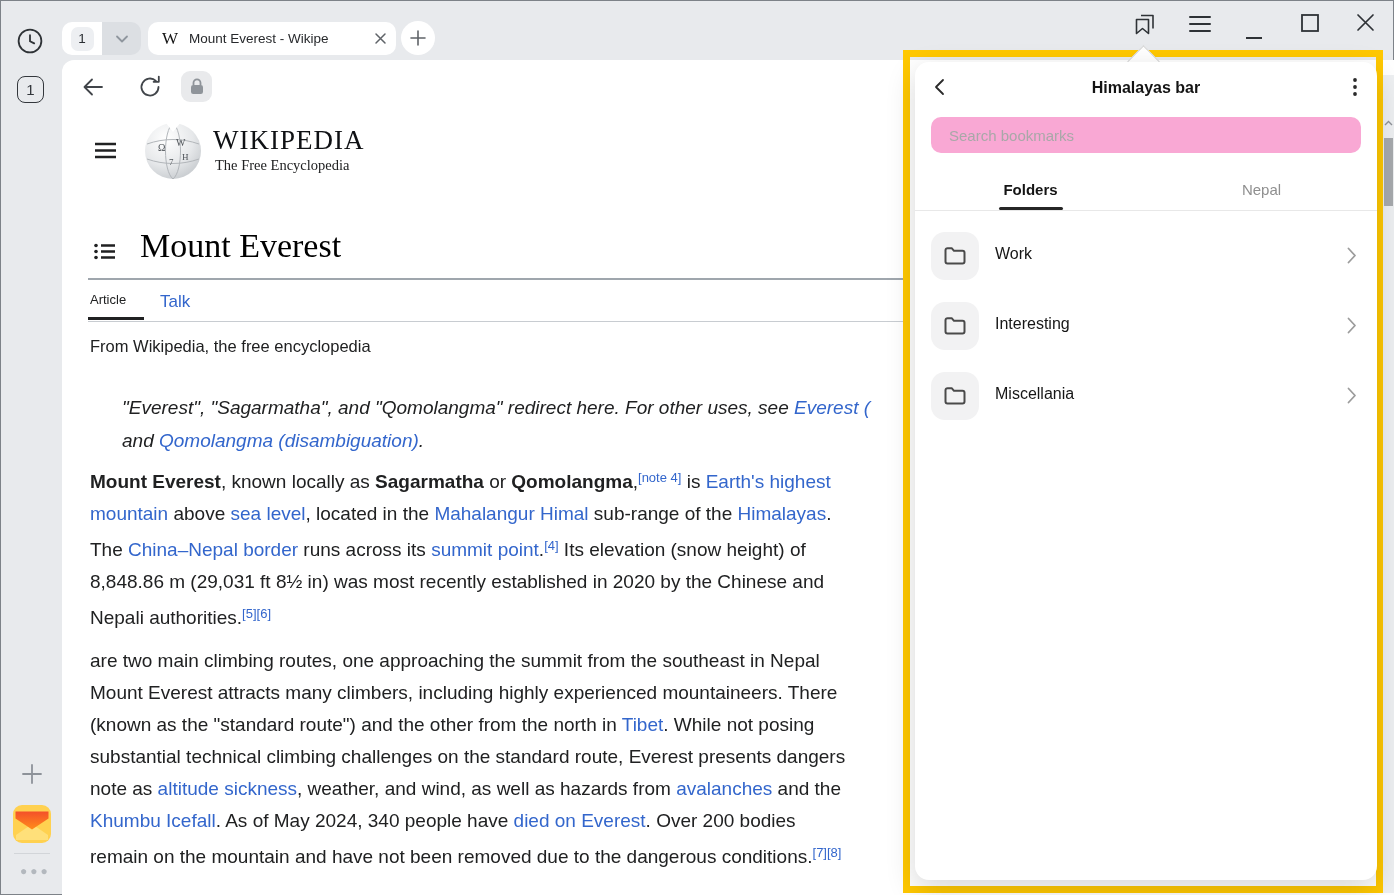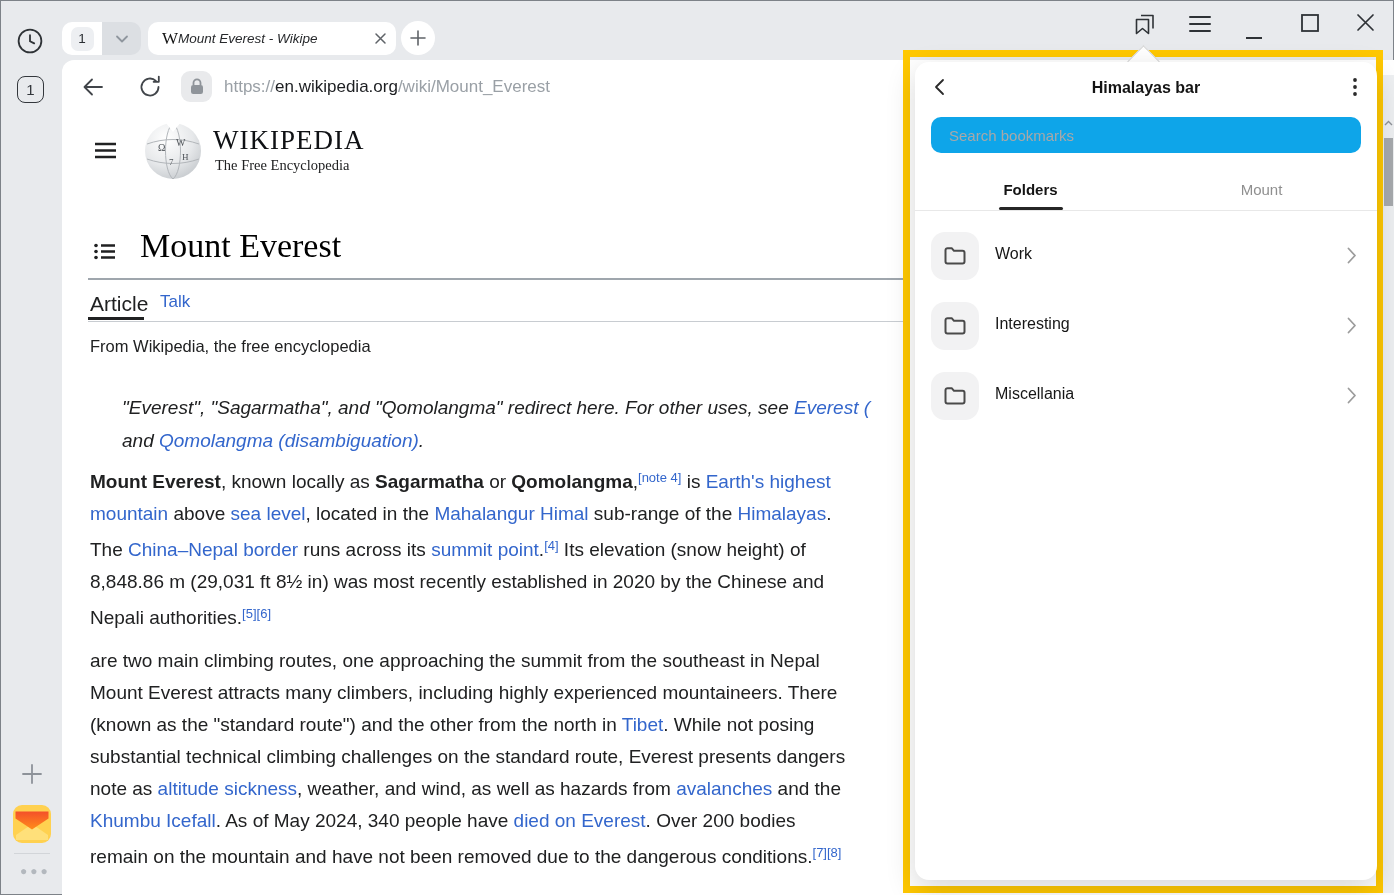--- a/index.html
+++ b/index.html
@@ -16,39 +16,39 @@
   #sb-divider{width:36px;height:1px;background:#d2d5d9;}
 
   
   #tab-counter{left:62px;top:22px;width:79px;height:33px;border-radius:10px;overflow:hidden;display:flex;}
   #tab-counter .left{width:40px;background:#ffffff;display:flex;align-items:center;justify-content:center;}
   #tab-counter .right{width:39px;background:#dcdfe3;display:flex;align-items:center;justify-content:center;}
   #tab-counter .badge{width:23px;height:24px;border-radius:7px;background:#edeff2;color:#2a2e33;
         font-size:13.5px;display:flex;align-items:center;justify-content:center;}
   #tab{left:148px;top:22px;width:248px;height:33px;background:#fff;border-radius:10px;display:flex;align-items:center;}
   #tab .fav{font-family:"Liberation Serif",serif;font-size:17px;color:#141414;margin-left:14px;}
-  #tab .ttl{font-size:13.5px;color:#27292c;white-space:nowrap;overflow:hidden;max-width:166px;position:relative;font-style:italic;}
+  #tab .ttl{font-size:13.5px;color:#27292c;margin-left:11px;white-space:nowrap;overflow:hidden;max-width:166px;position:relative;}
   #tab .fade{position:absolute;right:32px;top:6px;width:30px;height:21px;
              background:linear-gradient(90deg,rgba(255,255,255,0),#fff 80%);}
   #newtab{left:401px;top:21px;width:34px;height:34px;border-radius:50%;background:#fff;}
 
   
   #content-card{left:62px;top:60px;width:1332px;height:835px;background:#fff;border-top-left-radius:12px;}
   #lock-chip{left:181px;top:71px;width:31px;height:31px;border-radius:9px;background:#e9eaec;
              display:flex;align-items:center;justify-content:center;}
   #url{left:224px;top:75px;font-size:17px;line-height:24px;white-space:nowrap;}
   #url .dim{color:#9aa0a6;} #url .host{color:#1c1e21;}
 
   
   .serif{font-family:"Liberation Serif",serif;}
   #wordmark{left:213px;top:125px;font-size:27px;letter-spacing:1px;color:#0f1114;}
   #tagline{left:215px;top:157px;font-size:14.5px;color:#202122;}
   #page-title{left:140px;top:227px;font-size:34px;color:#000;}
   #title-rule{left:88px;top:278px;width:822px;height:2px;background:#9fa6ad;}
-  #tab-article{left:90px;top:292px;font-size:21px;color:#202122;}
+  #tab-article{left:90px;top:292px;font-size:13px;color:#202122;}
   #article-underline{left:88px;top:317px;width:56px;height:3px;background:#202122;}
   #tab-talk{left:160px;top:292px;font-size:17px;color:#3366cc;}
   #tabs-rule{left:88px;top:321px;width:822px;height:1px;background:#c8ccd1;}
   #from-wiki{left:90px;top:337px;font-size:16.5px;color:#202122;}
   #redirect{left:122px;top:391px;font-size:19px;line-height:33px;font-style:italic;color:#202122;}
   .para{font-size:19px;line-height:32px;color:#202122;}
   #para1{left:90px;top:462px;} #para2{left:90px;top:645px;}
   .tl{white-space:nowrap;}
   .seg-b{font-weight:bold;}
   .seg-l{color:#3366cc;}
@@ -59,21 +59,21 @@
   #scroll-thumb{left:1384px;top:138px;width:9px;height:68px;background:#a7aaae;}
 
   
   #highlight-box{left:903px;top:50px;width:480px;height:843px;border:7px solid #ffc800;
                  box-sizing:border-box;z-index:40;pointer-events:none;}
   #panel-caret{left:1132px;top:50px;width:22px;height:22px;background:#fff;transform:rotate(45deg);
                border-top:1px solid #d5d5d5;border-left:1px solid #d5d5d5;z-index:41;}
   #panel{left:915px;top:62px;width:462px;height:818px;background:#fff;border-radius:14px;
          box-shadow:0 10px 30px rgba(0,0,0,.16);z-index:42;}
   #panel-title{left:0;right:0;top:17px;text-align:center;font-size:16px;font-weight:bold;color:#141414;}
-  #panel-search{left:16px;top:55px;width:430px;height:36px;border-radius:10px;background:#0ea5e9;
+  #panel-search{left:16px;top:55px;width:430px;height:36px;border-radius:10px;background:#f9a8d4;
                 border:none;box-sizing:border-box;padding:0 18px;font-size:15px;color:#333;
                 font-family:"Liberation Sans",sans-serif;outline:none;}
   #panel-search::placeholder{color:#a8a8a8;}
   .ptab{top:107px;height:40px;width:231px;display:flex;align-items:center;justify-content:center;font-size:15px;}
   #ptab-folders{left:0;font-weight:bold;color:#141414;}
   #ptab-newest{left:231px;color:#8f8f8f;}
   #ptab-underline{left:84px;top:145px;width:64px;height:3px;background:#262626;border-radius:2px;}
   #panel-divider{left:0;top:148px;width:462px;height:1px;background:#e8e8e8;}
   .frow{left:0;width:462px;height:70px;}
   .fchip{position:absolute;left:16px;top:11px;width:48px;height:48px;border-radius:14px;background:#f2f2f3;
@@ -184,23 +184,20 @@
       <path d="M21.5 13a8.5 8.5 0 1 1-2.6-6.1" fill="none" stroke="#41454a" stroke-width="1.8" stroke-linecap="round"></path>
       <path d="M21.8 2.6v5.2h-5.2" fill="none" stroke="#41454a" stroke-width="1.8" stroke-linecap="round" stroke-linejoin="round"></path>
     </svg>
   </button>
   <div class="abs" id="lock-chip">
     <svg width="14" height="17" viewBox="0 0 14 17">
       <path d="M3.5 7V4.8a3.5 3.5 0 0 1 7 0V7" fill="none" stroke="#8f949a" stroke-width="1.8"></path>
       <rect x="1" y="7" width="12" height="9" rx="2.2" fill="#8f949a"></rect>
     </svg>
   </div>
-  <div class="abs" id="url">
-    <span class="dim">https://</span><span class="host">en.wikipedia.org</span><span class="dim">/wiki/Mount_Everest</span>
-  </div>
 
   <button class="abs" style="left:94px;top:142px;width:23px;height:17px;">
     <svg width="23" height="17" viewBox="0 0 23 17">
       <path d="M1 2h21M1 8.5h21M1 15h21" stroke="#202122" stroke-width="2.4"></path>
     </svg>
   </button>
 
   <div class="abs" style="left:144px;top:122px;width:58px;height:58px;">
     <svg width="58" height="58" viewBox="0 0 58 58">
       <defs>
@@ -286,21 +283,21 @@
           <circle cx="3" cy="17" r="1.9" fill="#2a2a2a"></circle>
       </svg>
     </button>
 
     <input class="abs" id="panel-search" placeholder="Search bookmarks" style="">
 
     <div class="abs ptab" id="ptab-folders">
       <span>Folders</span>
     </div>
     <div class="abs ptab" id="ptab-newest">
-      <span>Mount</span>
+      <span>Nepal</span>
     </div>
     <div class="abs" id="ptab-underline"></div>
     <div class="abs" id="panel-divider"></div>
 
     <div class="abs frow" style="top:159px;">
       <div class="fchip">
         <svg width="24" height="20" viewBox="0 0 24 20">
           <path d="M2.5 4.2a2 2 0 0 1 2-2h4.2l2.3 2.6h8.5a2 2 0 0 1 2 2v8.6a2 2 0 0 1-2 2h-15a2 2 0 0 1-2-2z" fill="none" stroke="#4a4a4a" stroke-width="2" stroke-linejoin="round"></path>
         </svg>
       </div>

